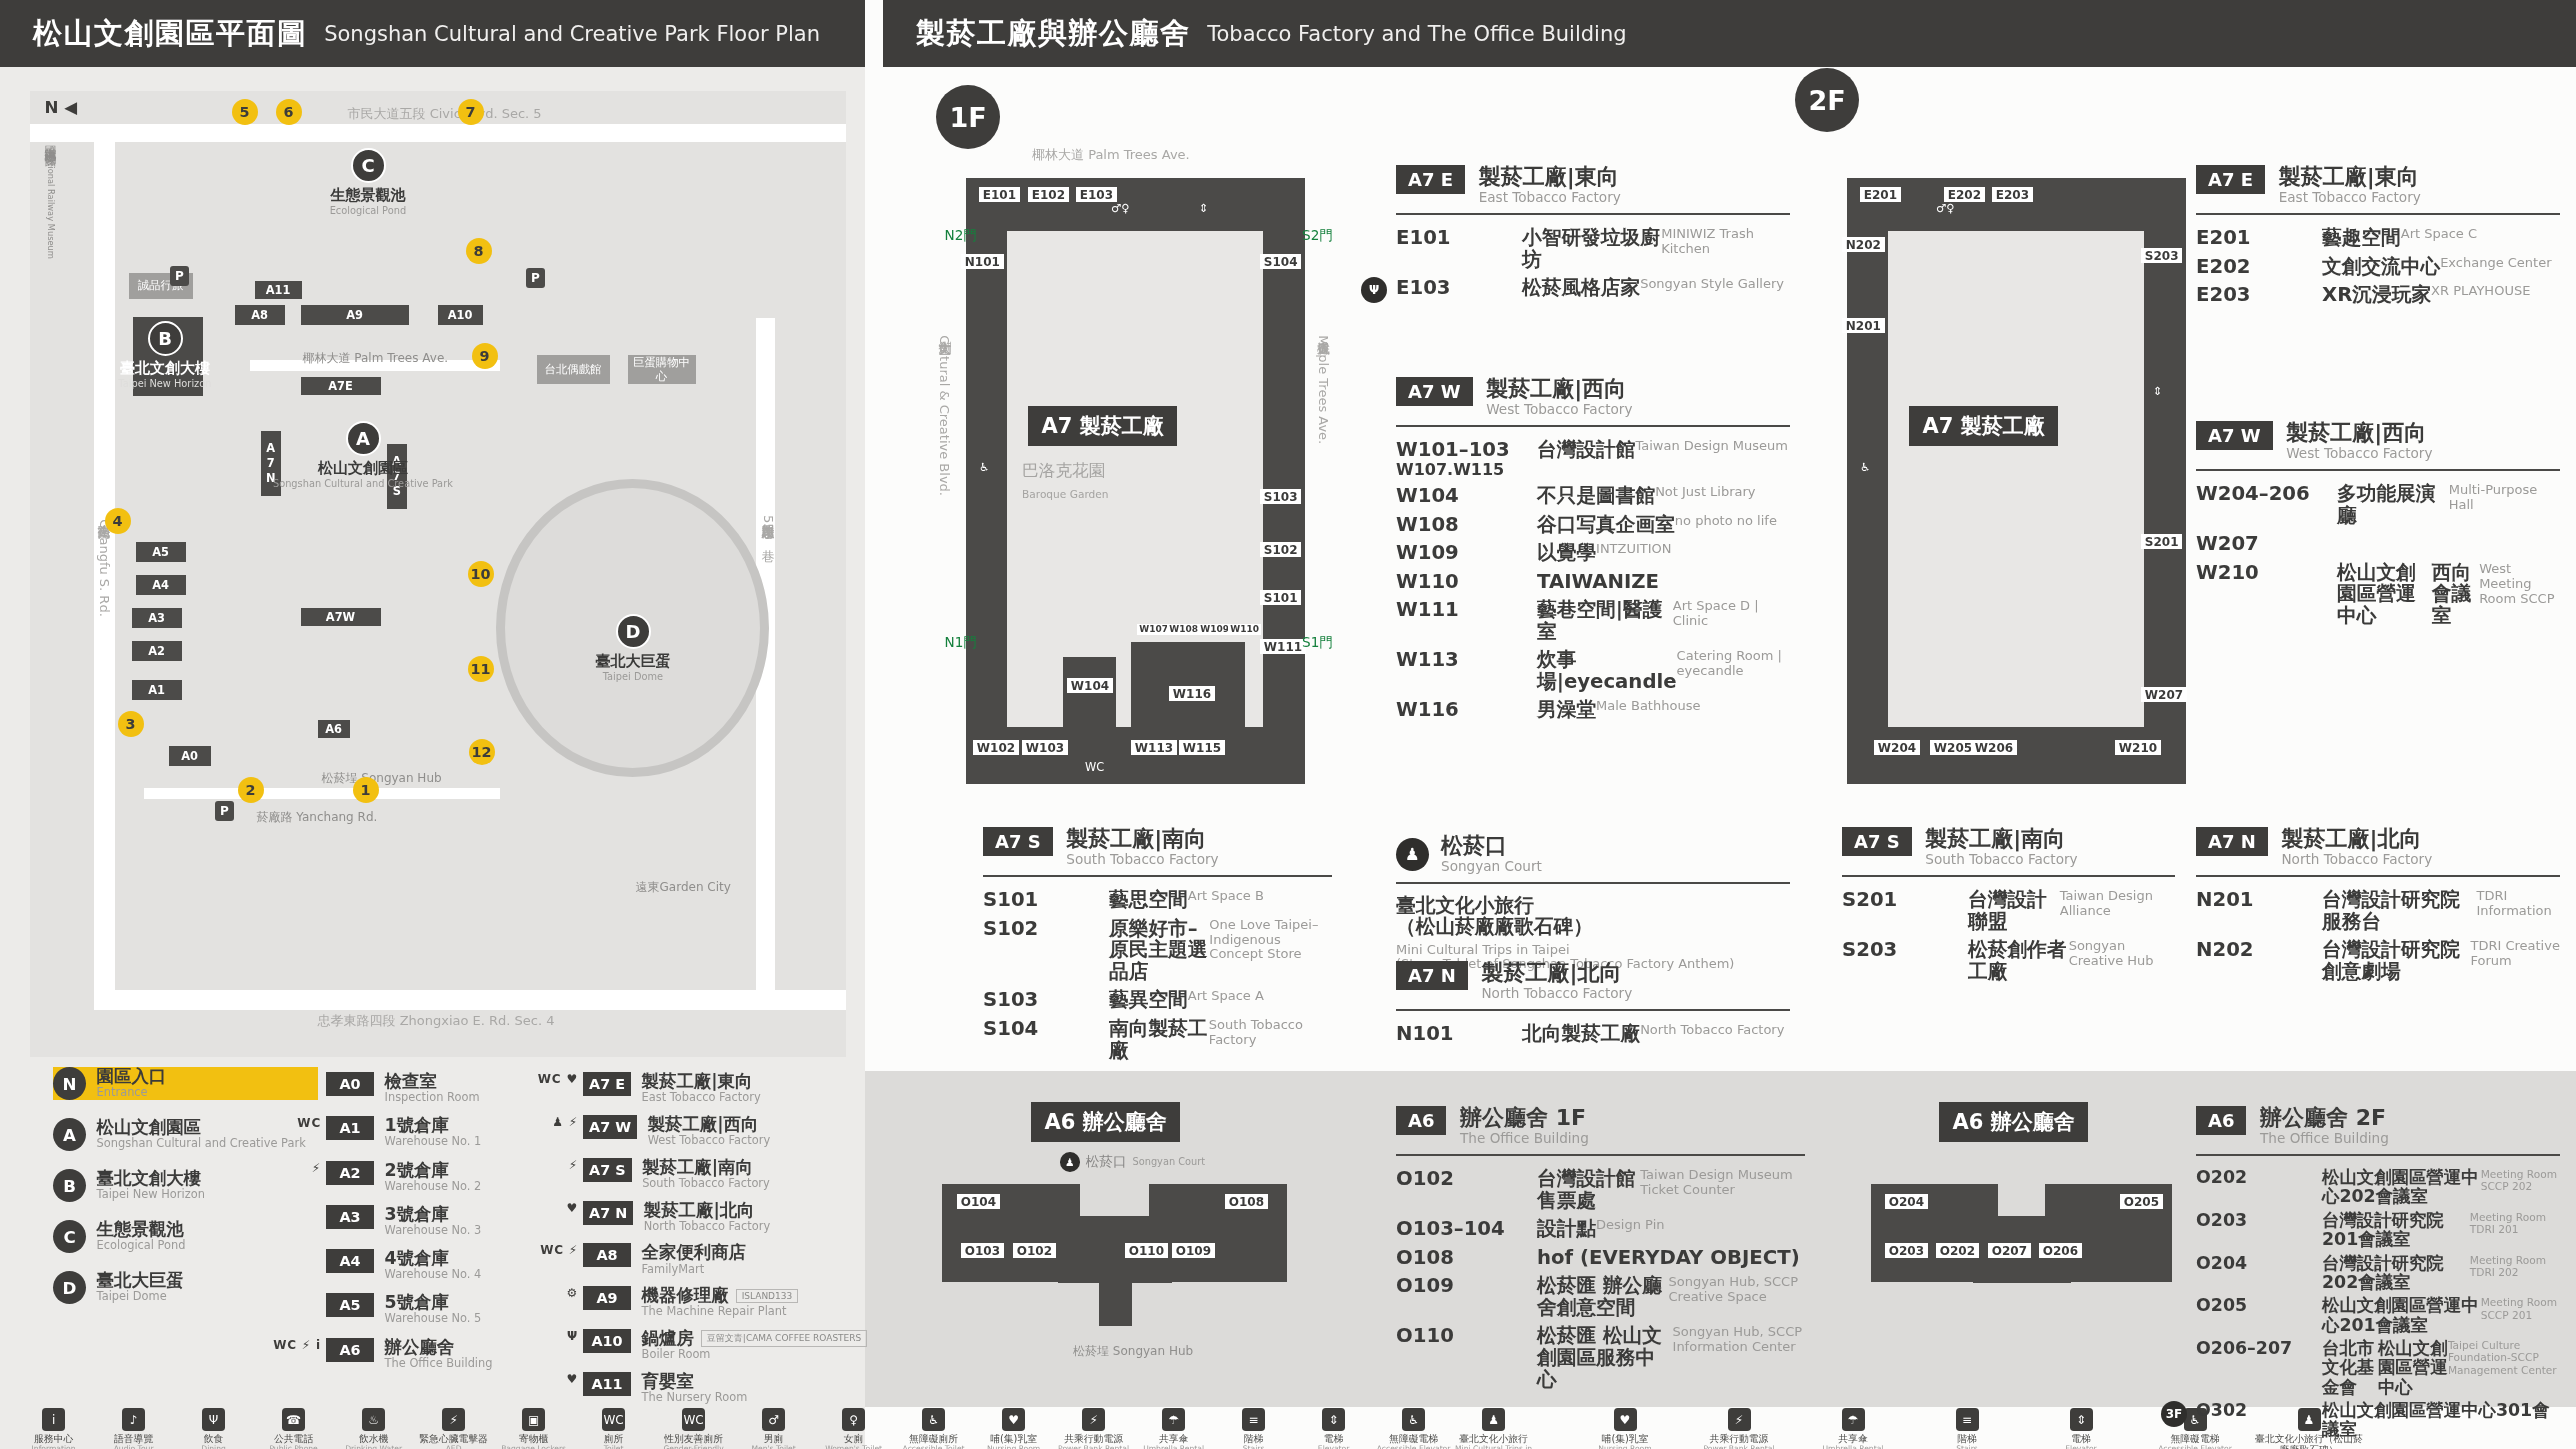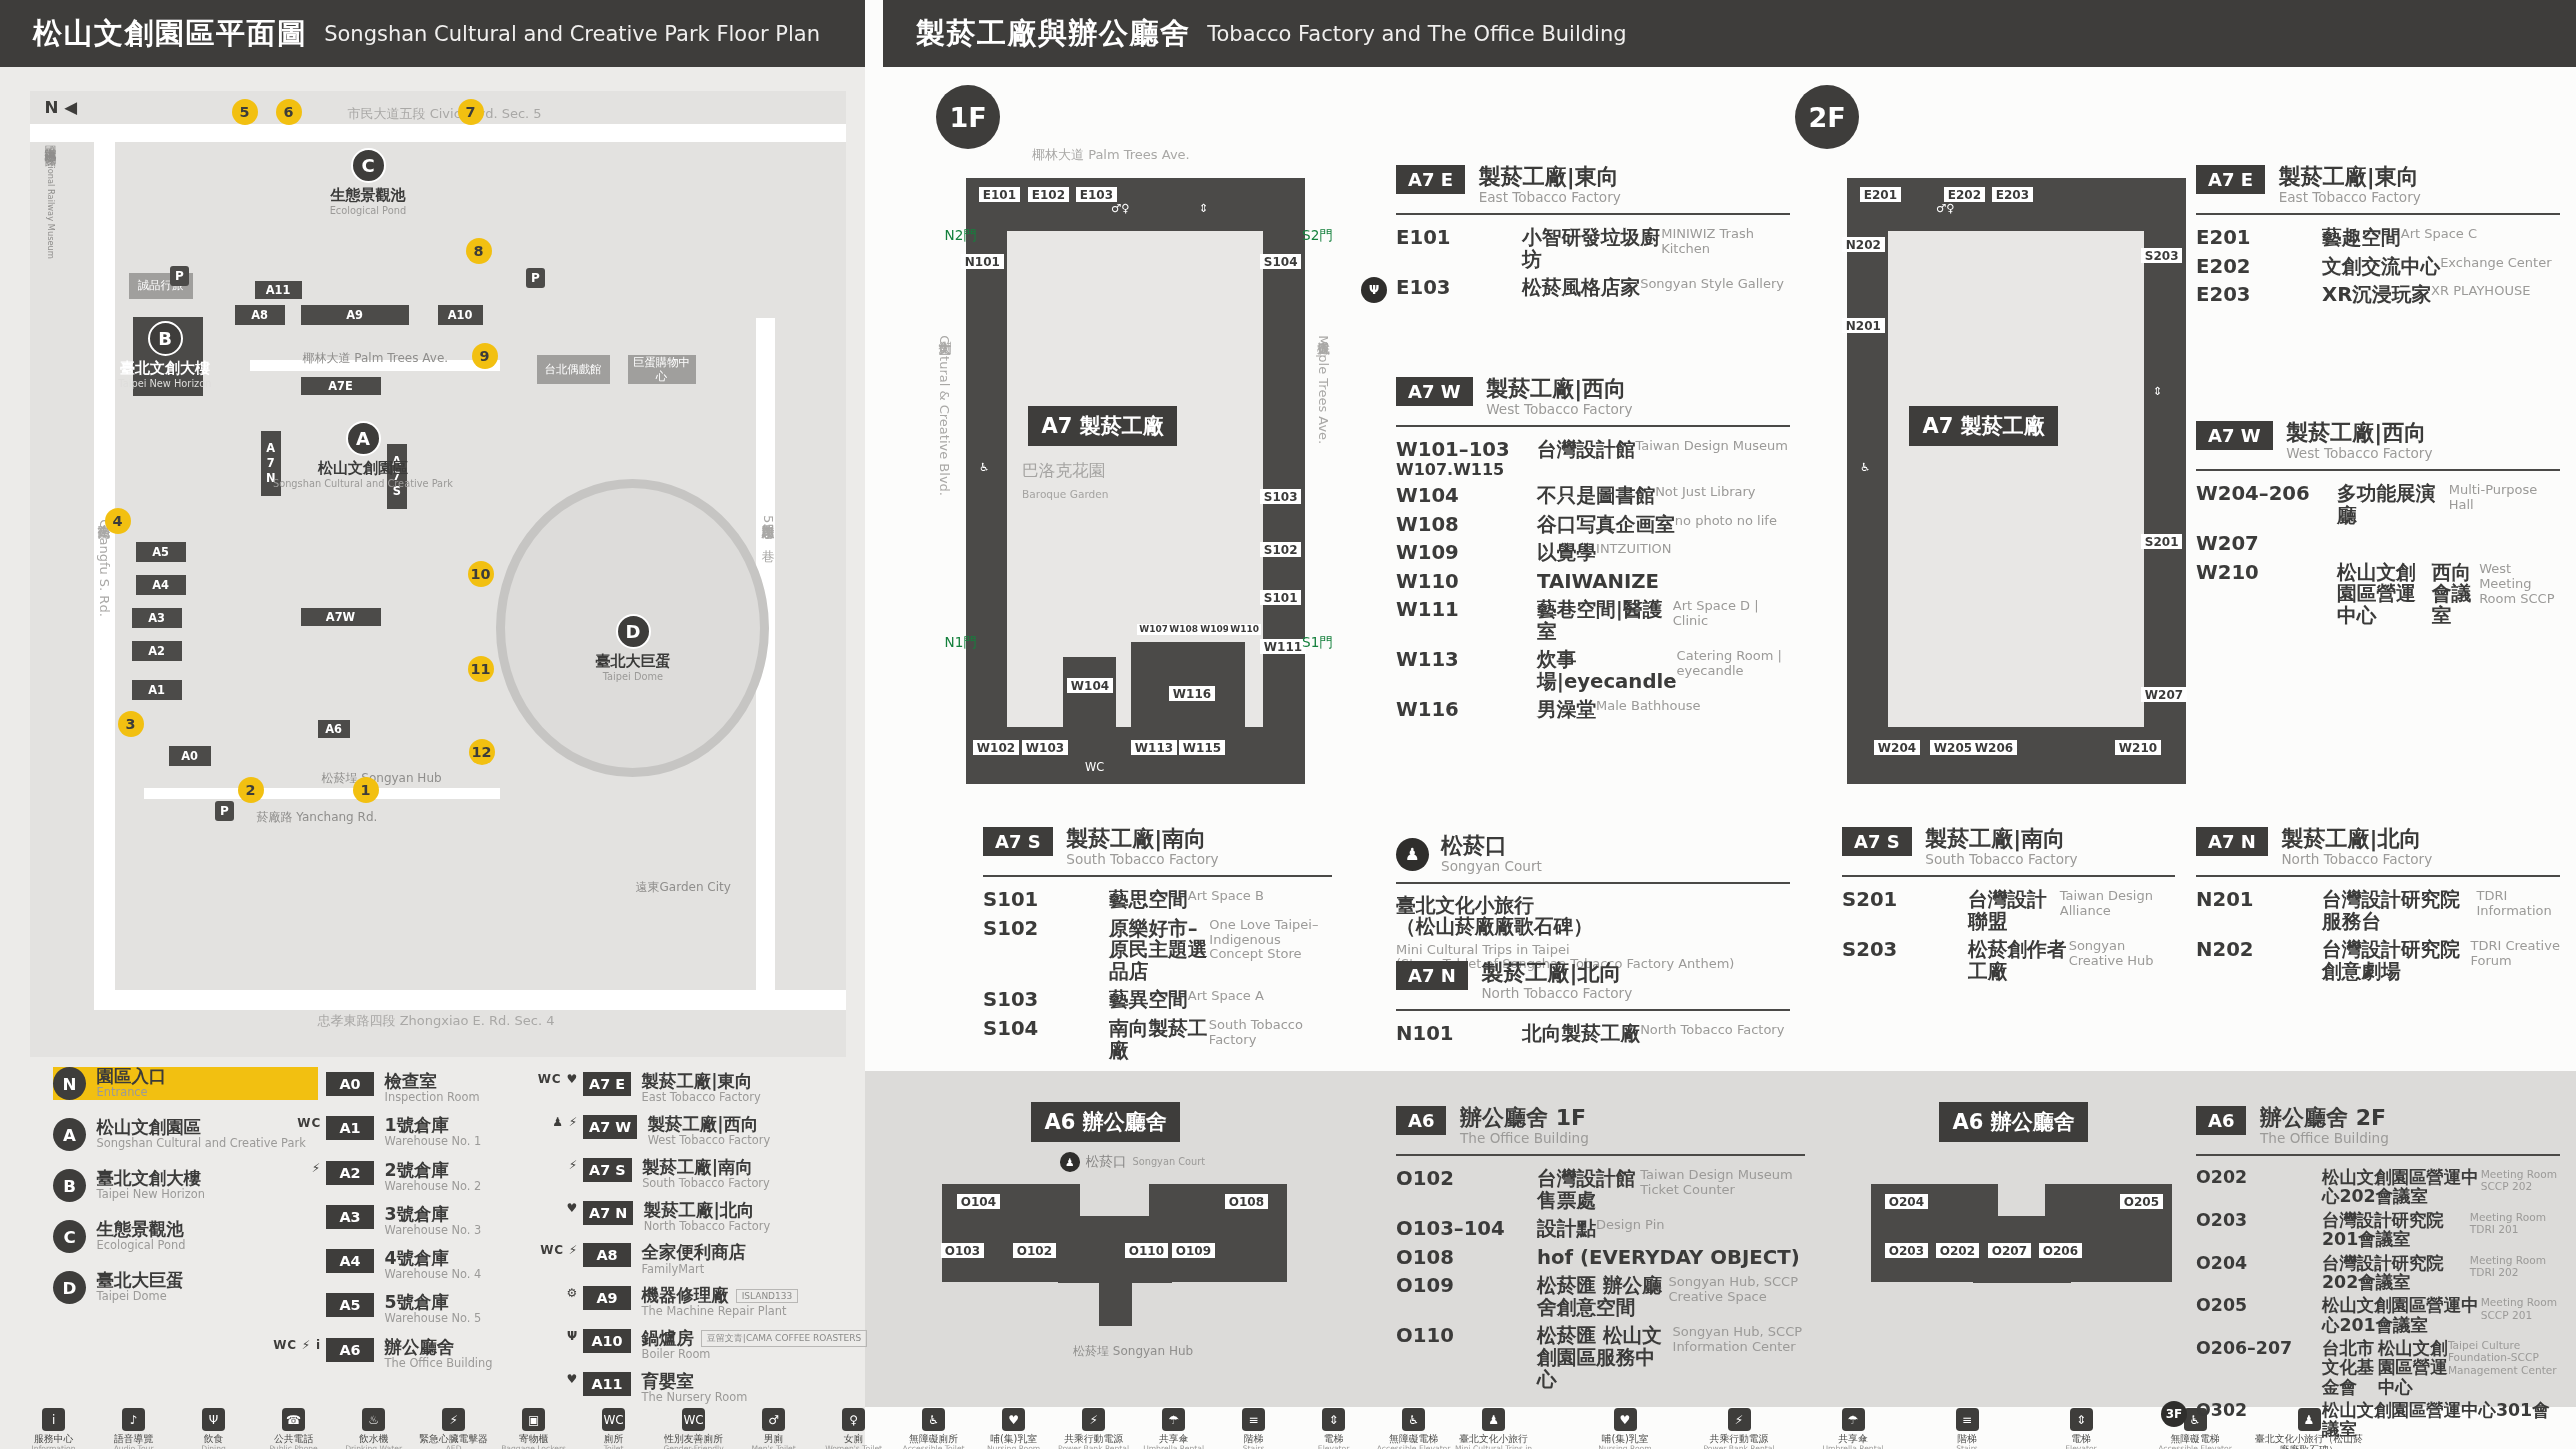--- a/index.html
+++ b/index.html
@@ -621,21 +621,21 @@
         <span class="fen">Accessible Elevator</span>
       </div>
       <div class="fitem fitem-r">
         <span class="fico">♟</span>
         <span class="fzh">臺北文化小旅行（松山菸廠廠歌石碑）</span>
 
       </div>
   </div>
 
   <div class="fbadge" style="left:936px;top:85px">1F</div>
-  <div class="fbadge" style="left:1795px;top:85px">2F</div>
+  <div class="fbadge" style="left:1795px;top:68px">2F</div>
 
   <div class="plan" style="left:949px;top:157px;width:424px;height:636px">
     <div class="streetlbl" style="left:83px;top:-10.6px">椰林大道 Palm Trees Ave.</div>
     <div class="streetlbl vert" style="left:-13.6px;top:174px">文創大街 Cultural &amp; Creative Blvd.</div>
     <div class="streetlbl vert" style="left:365px;top:174px">楓香大道 Maple Trees Ave.</div>
     <div class="ring" style="left:16.7px;top:21px;width:339px;height:606px"></div>
     <div class="court" style="left:58px;top:74px;width:256px;height:496px"></div>
     <div class="block" style="left:114px;top:500px;width:53px;height:70px"></div>
     <div class="block" style="left:182px;top:485px;width:114px;height:85px"></div>
     <div class="garden" style="left:73px;top:303px;width:227px">
@@ -988,21 +988,21 @@
         <span style="font-size:9.8px;color:#9b9a98">Songyan Court</span>
     </div>
     <div class="block" style="left:16.7px;top:82px;width:138px;height:98px"></div>
     <div class="block" style="left:224px;top:82px;width:138px;height:98px"></div>
     <div class="block" style="left:133px;top:114px;width:114px;height:67px"></div>
     <div class="block" style="left:174px;top:180px;width:33px;height:44px"></div>
     <div class="arealbl" style="left:148px;top:241px">
       <span>松菸埕</span> <span>Songyan Hub</span>
     </div>
     <div class="chip" style="left: 32px; top: 92px;"><span>O104</span></div>
-      <div class="chip" style="left: 16px; top: 141px;"><span>O103</span></div>
+      <div class="chip" style="left: 36px; top: 141px;"><span>O103</span></div>
       <div class="chip" style="left: 88px; top: 141px;"><span>O102</span></div>
       <div class="chip" style="left: 200px; top: 141px;"><span>O110</span></div>
       <div class="chip" style="left: 247px; top: 141px;"><span>O109</span></div>
       <div class="chip" style="left: 300px; top: 92px;"><span>O108</span></div>
   </div>
 
   <div class="sec wcode" style="left:1396px;top:1106px;width:409px">
     <div class="sechead">
       <span class="secbadge">A6</span>
       <span class="sec-tt">

